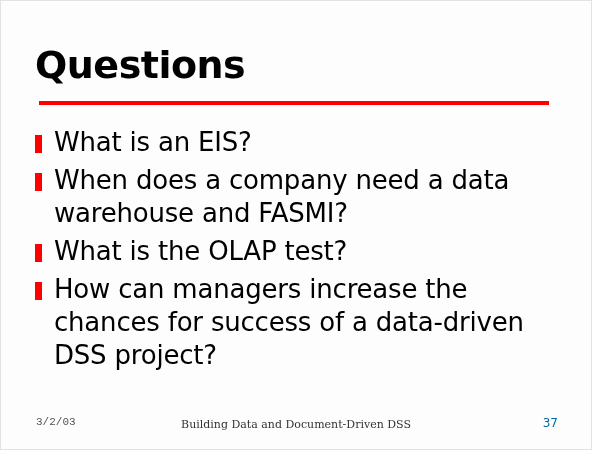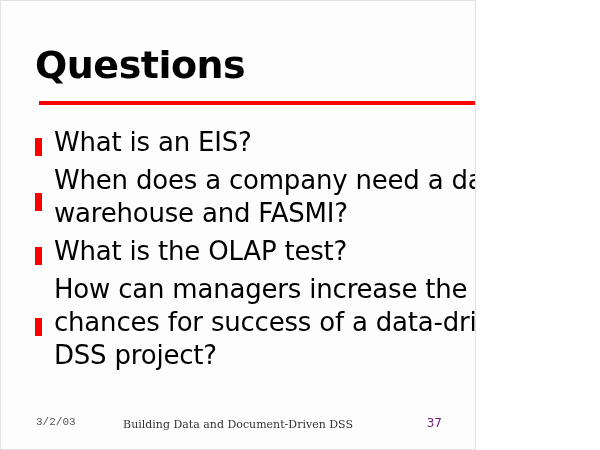--- a/index.html
+++ b/index.html
@@ -5,21 +5,21 @@
   html, body {
     margin: 0;
     padding: 0;
     background: #ffffff;
   }
   body {
     font-family: "Liberation Sans", sans-serif;
   }
   .slide {
     position: relative;
-    width: 476px;
+    width: 592px;
     height: 450px;
     background: #fdfdfd;
     box-sizing: border-box;
     border: 1px solid #e2e2e2;
     overflow: hidden;
   }
   .slide-title {
     position: absolute;
     left: 34px;
     top: 42px;
@@ -40,21 +40,21 @@
     background: #fe0000;
   }
   .body-list {
     position: absolute;
     left: 34px;
     top: 125px;
     width: 540px;
   }
   .bullet-row {
     display: flex;
-    align-items: center;
+    align-items: flex-start;
     margin-bottom: 5px;
   }
   .bullet-marker {
     flex: 0 0 auto;
     width: 7px;
     height: 18px;
     background: #fe0000;
     margin-top: 9px;
     margin-right: 12px;
   }
@@ -90,21 +90,21 @@
     font-family: "DejaVu Serif", serif;
     font-size: 11px;
     color: #333333;
   }
   .footer-page {
     position: absolute;
     right: 33px;
     top: 0;
     font-family: "DejaVu Sans", sans-serif;
     font-size: 12px;
-    color: #701a75;
+    color: #0369a1;
   }
 </style>
 </head>
 <body>
 
 <div class="slide">
 
   <div class="slide-title">Questions</div>
 
   <div class="title-rule"></div>

